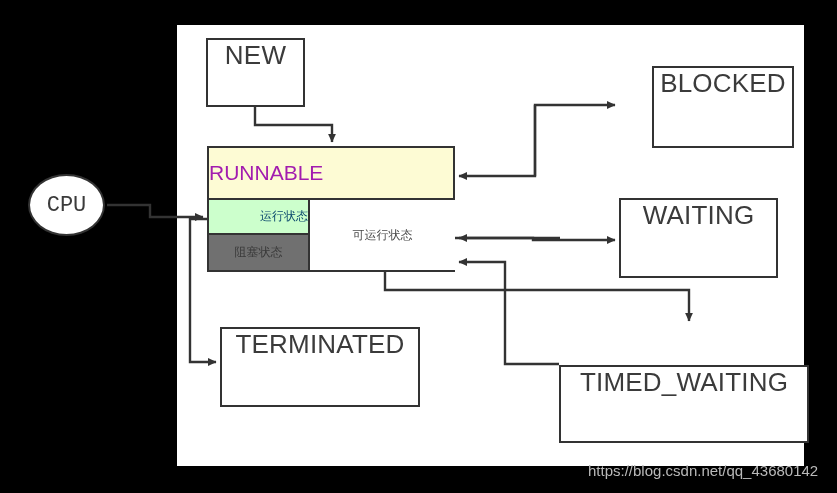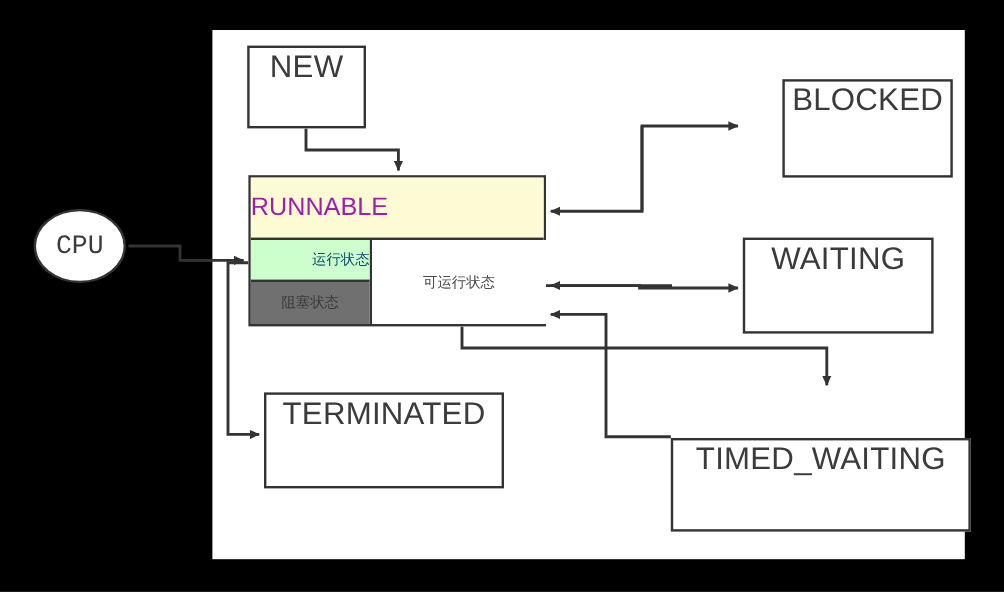--- a/index.html
+++ b/index.html
@@ -155,14 +155,15 @@
   </div>
 
   <div class="box bignode" style="left:559px;top:325px;width:250px;height:78px;margin-top:40px;">
     <span class="box-label">TIMED_WAITING</span>
   </div>
 
   <div class="box bignode" style="left:220px;top:327px;width:200px;height:80px;">
     <span class="box-label">TERMINATED</span>
   </div>
 
+  <div class="watermark">https://blog.csdn.net/qq_43680142</div>
 
 </div>
 
 </body></html>

